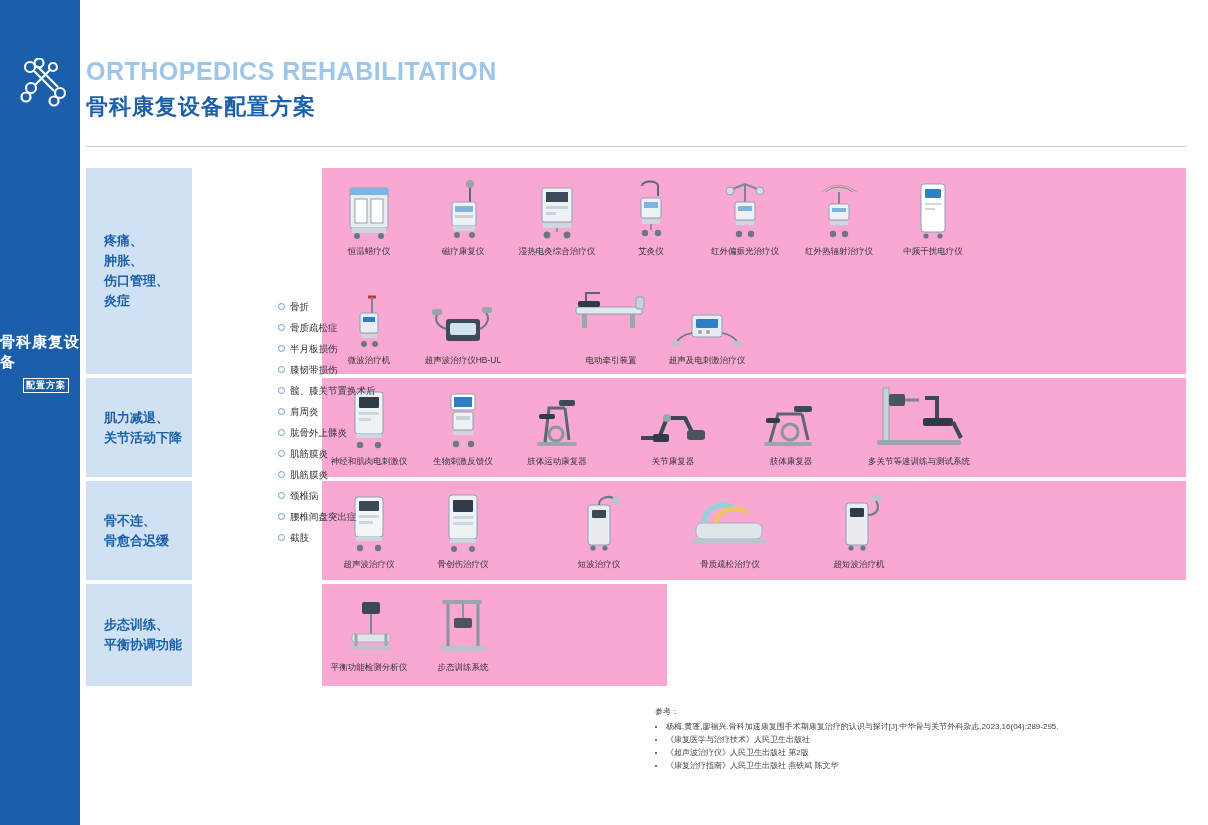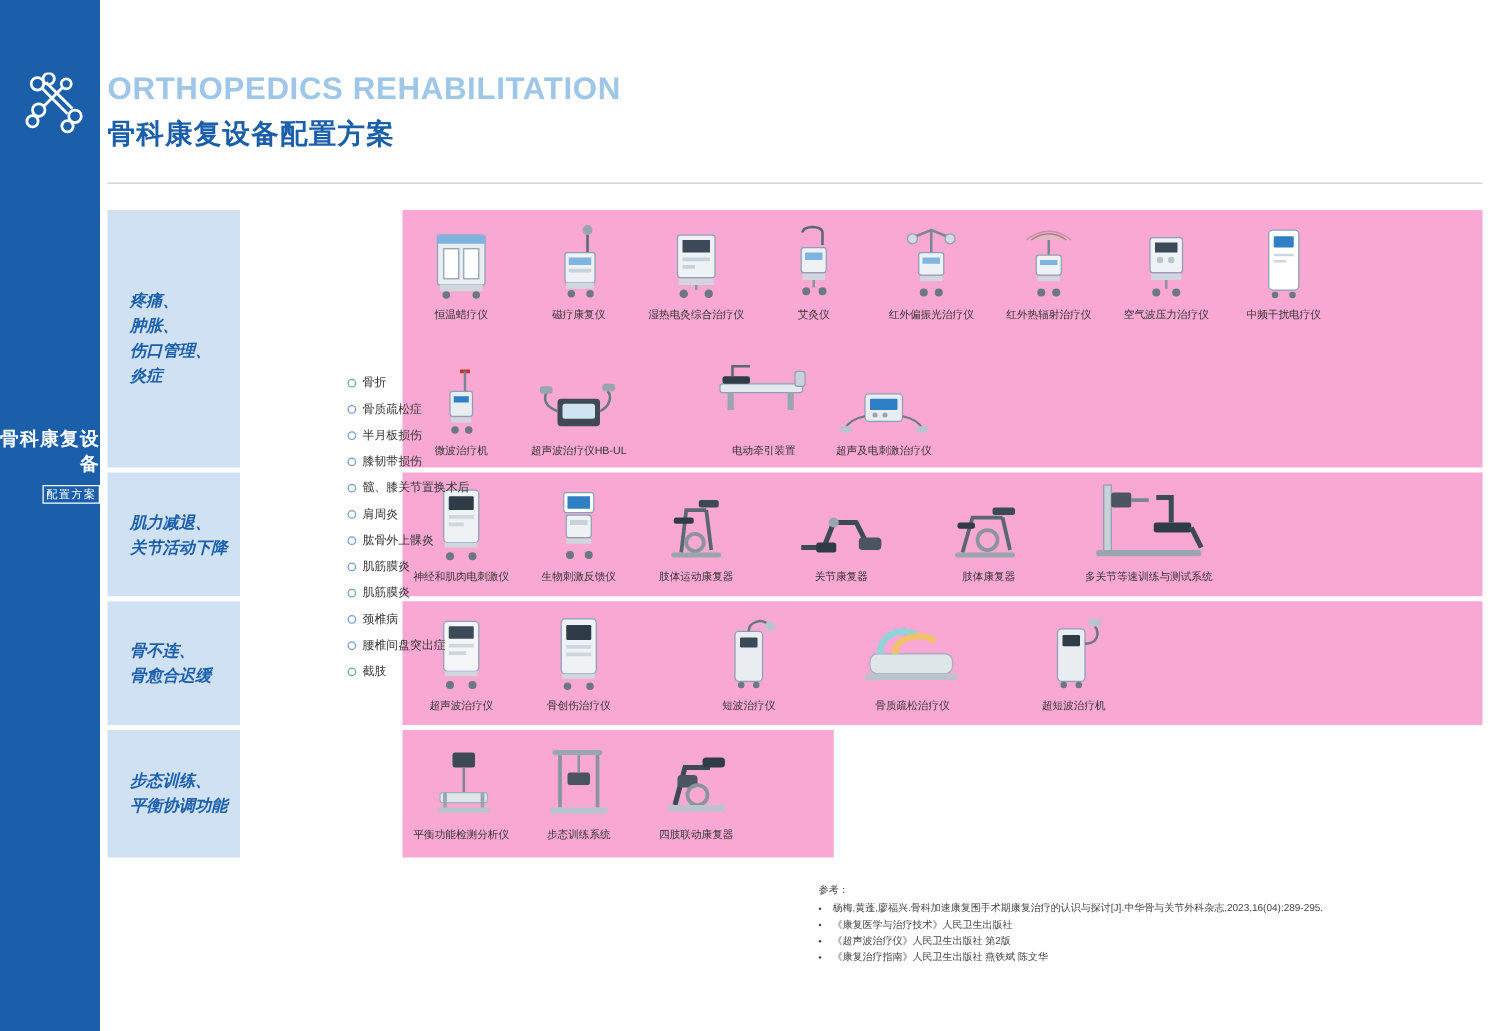--- a/index.html
+++ b/index.html
@@ -9,29 +9,30 @@
     font-family:"Liberation Sans","DejaVu Sans",sans-serif;
     position:relative;
     overflow:hidden;
   }
   
   .rail{
     position:absolute;left:0;top:0;width:80px;height:825px;
     background:#1b5faa;
   }
   .rail-text{
-    position:absolute;left:0;top:342px;width:80px;
-    text-align:right;color:#ffffff;
+    position:absolute;left:0;top:332px;width:80px;
+    text-align:left;color:#ffffff;
     font-size:15px;font-weight:bold;line-height:20px;
     letter-spacing:1px;
   }
   .rail-text .big{display:block;}
   .rail-sub{
-    display:block;margin-top:6px;font-size:10px;font-weight:normal;
+    display:block;margin-top:6px;font-size:10px;font-weight:bold;
     line-height:12px;
+    padding-left:23px;
   }
   .rail-sub span{
     display:inline-block;border:1px solid #ffffff;padding:1px 2px;
     font-size:9px;line-height:11px;
   }
   
   .logo{
     position:absolute;left:20px;top:58px;width:50px;height:52px;
   }
   .title-en{
@@ -47,21 +48,21 @@
     background:#c9c9c9;
   }
   
   .matrix{position:absolute;left:86px;top:168px;width:1100px;}
   .row{display:flex;align-items:stretch;margin-bottom:4px;}
   .cat{
     width:106px;flex:0 0 106px;
     background:#cfe1f2;
     color:#1b5faa;font-size:13px;font-weight:bold;line-height:20px;
     display:flex;align-items:center;
-    padding-left:18px;box-sizing:border-box;font-style:italic;
+    padding-left:18px;box-sizing:border-box;
   }
   .mid{
     width:130px;flex:0 0 130px;background:#ffffff;
   }
   .cards{
     flex:1 1 auto;background:#f9a8d4;position:relative;
     padding:10px 0 8px 0;
   }
   .cardrow{display:flex;flex-wrap:nowrap;}
   .card{
@@ -226,35 +227,20 @@
               <rect x="19" y="28" width="14" height="4" fill="#7fb3e0"></rect>
               <rect x="17" y="41" width="18" height="4" fill="#cfd6dd"></rect>
               <circle cx="20" cy="54" r="3.2" fill="#6b7782"></circle>
                 <circle cx="32" cy="54" r="3.2" fill="#6b7782"></circle>
             </svg>
           </div>
           <div class="cap">红外热辐射治疗仪</div>
         </div>
         <div class="card">
           <div class="pic">
-            <svg width="46" height="58" viewBox="0 0 46 58">
-              <rect x="10" y="8" width="26" height="28" rx="2" fill="#eef2f5" stroke="#8ba0b4"></rect>
-              <rect x="14" y="12" width="18" height="8" fill="#3c4a57"></rect>
-              <circle cx="18" cy="26" r="2.6" fill="#b9c4cd"></circle>
-                <circle cx="27" cy="26" r="2.6" fill="#b9c4cd"></circle>
-              <rect x="11" y="37" width="24" height="5" fill="#cfd6dd"></rect>
-              <circle cx="15" cy="52" r="3.2" fill="#6b7782"></circle>
-                <circle cx="31" cy="52" r="3.2" fill="#6b7782"></circle>
-              <path d="M23 42 L23 49" stroke="#8a949d" stroke-width="2"></path>
-            </svg>
-          </div>
-          <div class="cap">空气波压力治疗仪</div>
-        </div>
-        <div class="card">
-          <div class="pic">
             <svg width="40" height="60" viewBox="0 0 40 60">
               <rect x="8" y="4" width="24" height="48" rx="3" fill="#ffffff" stroke="#8ba0b4"></rect>
               <rect x="12" y="9" width="16" height="9" rx="1" fill="#2f7fc4"></rect>
               <rect x="12" y="23" width="16" height="2" fill="#cfd6dd"></rect>
               <rect x="12" y="28" width="10" height="2" fill="#cfd6dd"></rect>
               <circle cx="13" cy="56" r="2.6" fill="#6b7782"></circle>
                 <circle cx="27" cy="56" r="2.6" fill="#6b7782"></circle>
             </svg>
           </div>
           <div class="cap">中频干扰电疗仪</div>
@@ -520,32 +506,20 @@
             <svg width="58" height="62" viewBox="0 0 58 62">
               <rect x="8" y="6" width="40" height="4" rx="2" fill="#9aa5ae"></rect>
               <path d="M14 10 L14 52 M44 10 L44 52" stroke="#8a949d" stroke-width="3"></path>
               <rect x="20" y="24" width="18" height="10" rx="2" fill="#4a5560"></rect>
               <rect x="6" y="52" width="46" height="5" rx="2" fill="#b9c4cd"></rect>
               <path d="M29 10 L29 24" stroke="#8a949d" stroke-width="2"></path>
             </svg>
           </div>
           <div class="cap">步态训练系统</div>
         </div>
-        <div class="card">
-          <div class="pic">
-            <svg width="58" height="62" viewBox="0 0 58 62">
-              <path d="M12 50 L20 20 L40 20" stroke="#3c4a57" stroke-width="4" fill="none"></path>
-              <rect x="34" y="12" width="18" height="8" rx="3" fill="#2f3b46"></rect>
-              <rect x="14" y="26" width="16" height="10" rx="3" fill="#4a5560"></rect>
-              <circle cx="30" cy="42" r="8" fill="none" stroke="#8a949d" stroke-width="3"></circle>
-              <rect x="6" y="50" width="46" height="5" rx="2" fill="#b9c4cd"></rect>
-            </svg>
-          </div>
-          <div class="cap">四肢联动康复器</div>
-        </div>
       </div>
     </div>
   </div>
 
   <div class="symptoms">
     <div class="sym">
         <span class="dot"></span>
         <span>骨折</span>
       </div>
     <div class="sym">

